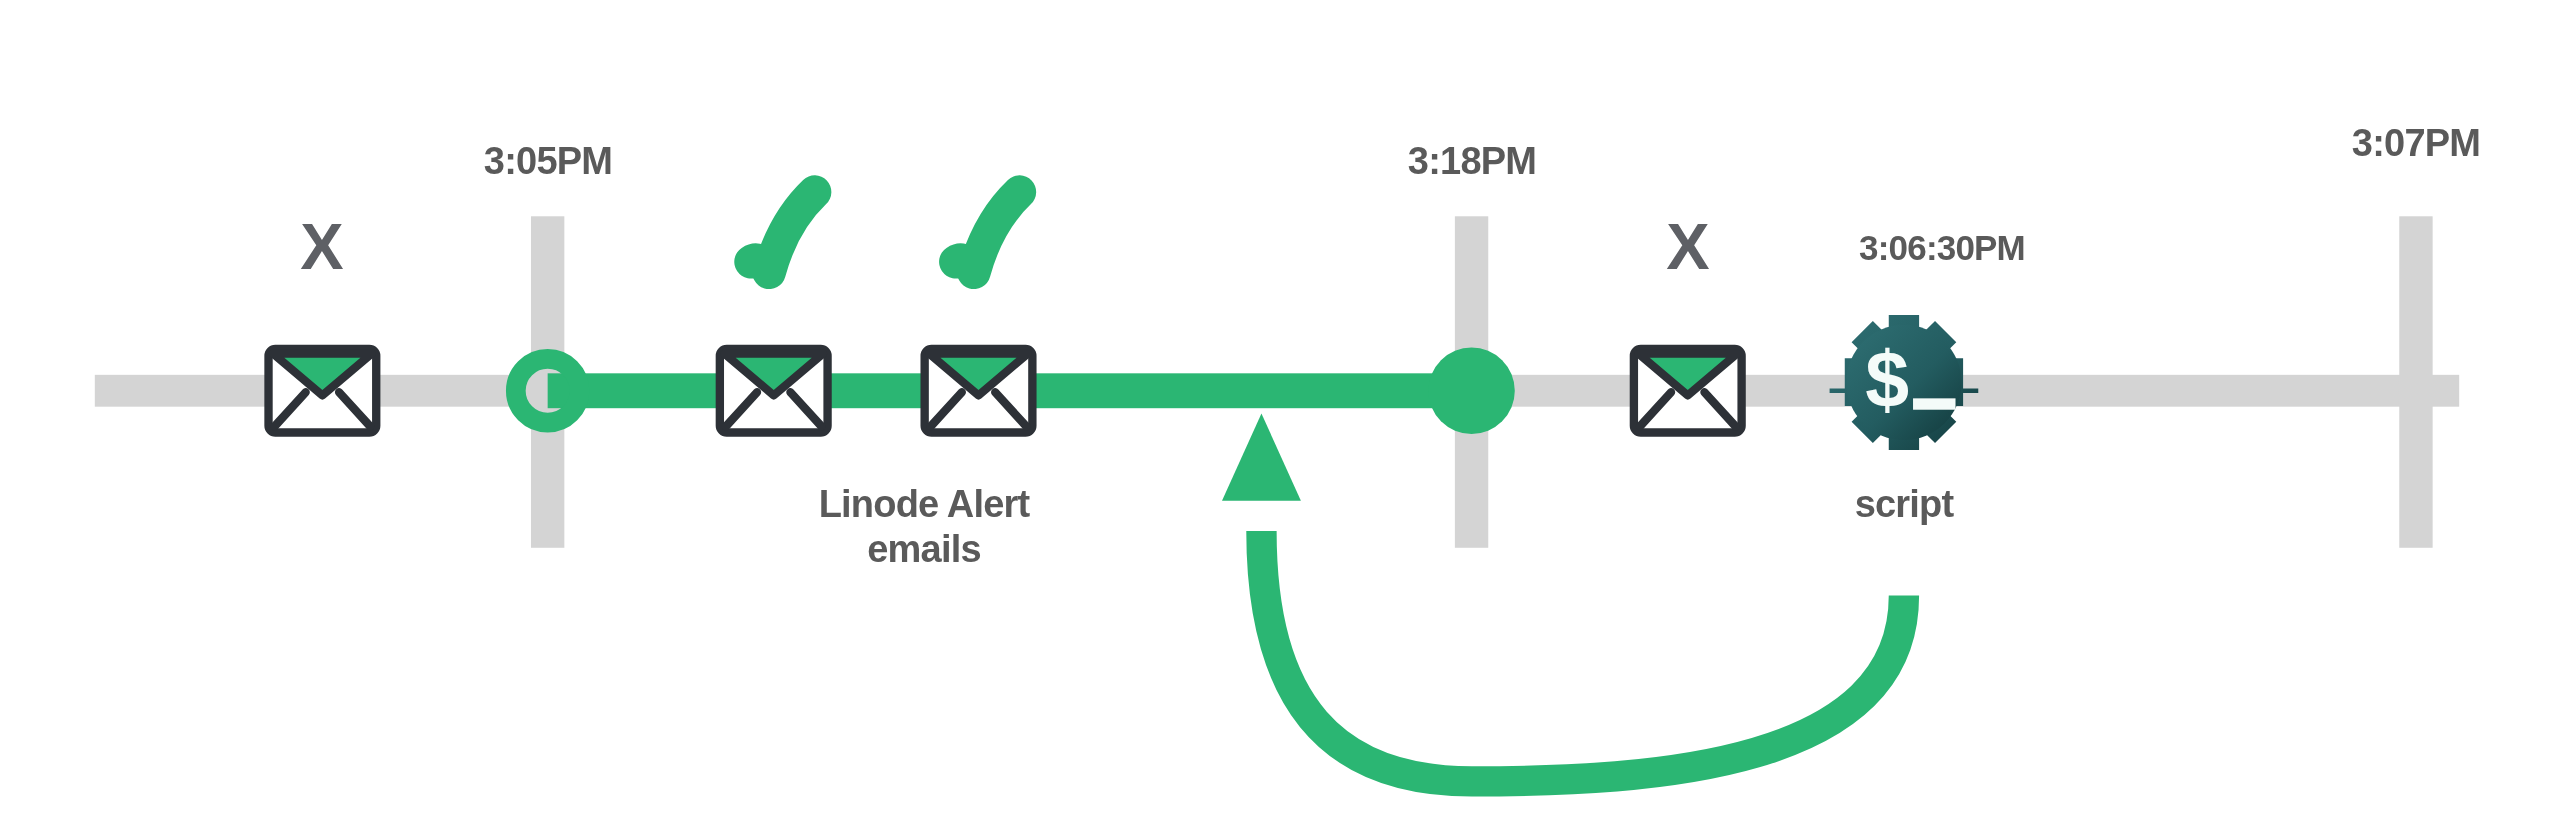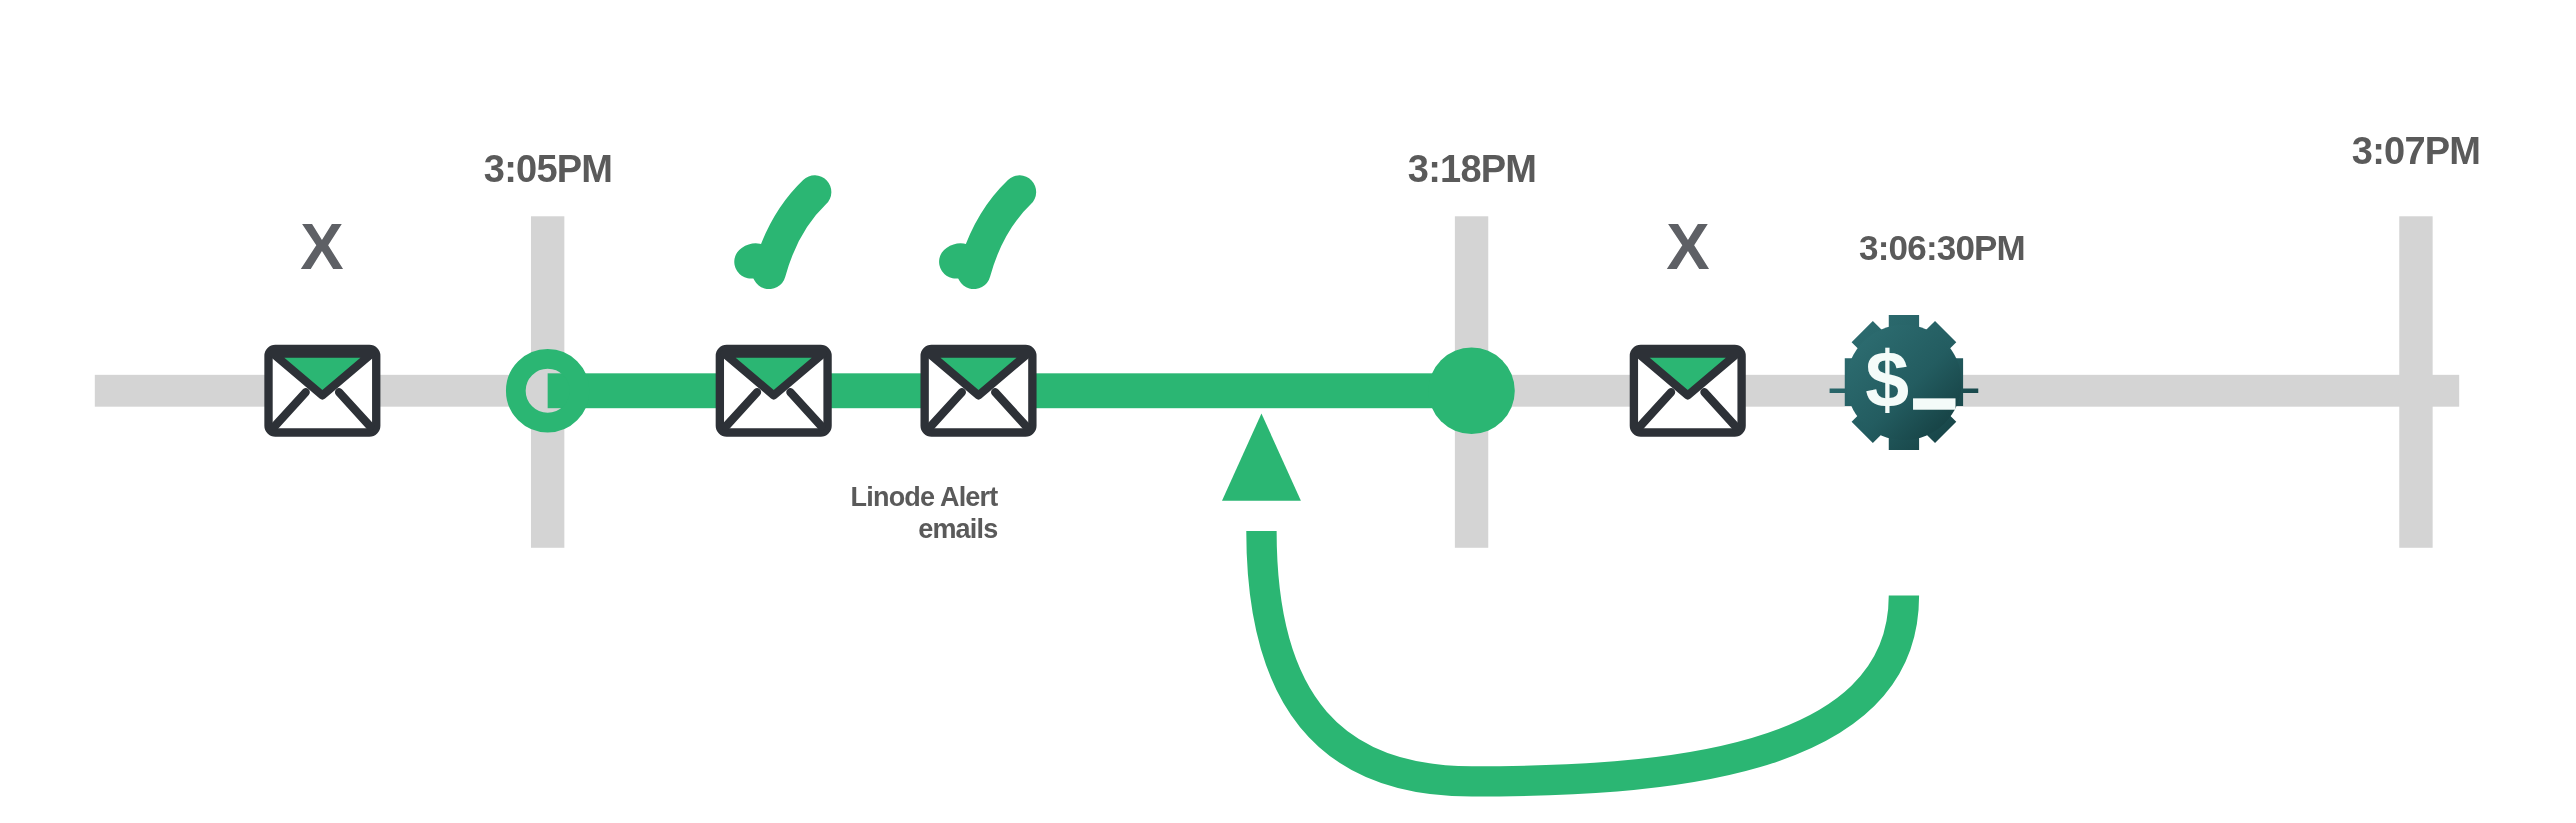--- a/index.html
+++ b/index.html
@@ -31,25 +31,24 @@
     position: absolute;
     font-weight: bold;
     color: #5a5a5a;
     white-space: nowrap;
     font-family: "Liberation Sans", sans-serif;
     letter-spacing: -0.8px;
   }
   .time-tick-label {
     font-size: 38px;
     transform: translateX(-50%);
-    margin-top: 8px;
   }
   .event-label {
-    font-size: 27px;
-    text-align: right;
+    font-size: 38px;
+    text-align: center;
     line-height: 1.18;
     transform: translateX(-50%);
   }
   .sub-time-label {
     font-size: 35px;
     transform: translateX(-50%);
   }
   .x-mark {
     position: absolute;
     font-size: 65px;
@@ -152,18 +151,19 @@
 
   <div class="x-mark" style="left:322px; top:209px;">X</div>
   <div class="x-mark" style="left:1688px; top:209px;">X</div>
 
   <div class="tl-label event-label" style="left:924px; top:482px;">
     <div>Linode Alert</div>
     <div>emails</div>
   </div>
 
   <div class="tl-label event-label" style="left:1904px; top:482px;">
+    <div>script</div>
   </div>
 
   <div class="tl-label sub-time-label" style="left:1904px; top:228px;margin-left:38px;">3:06:30PM</div>
 
 </div>
 
 
 </body></html>

